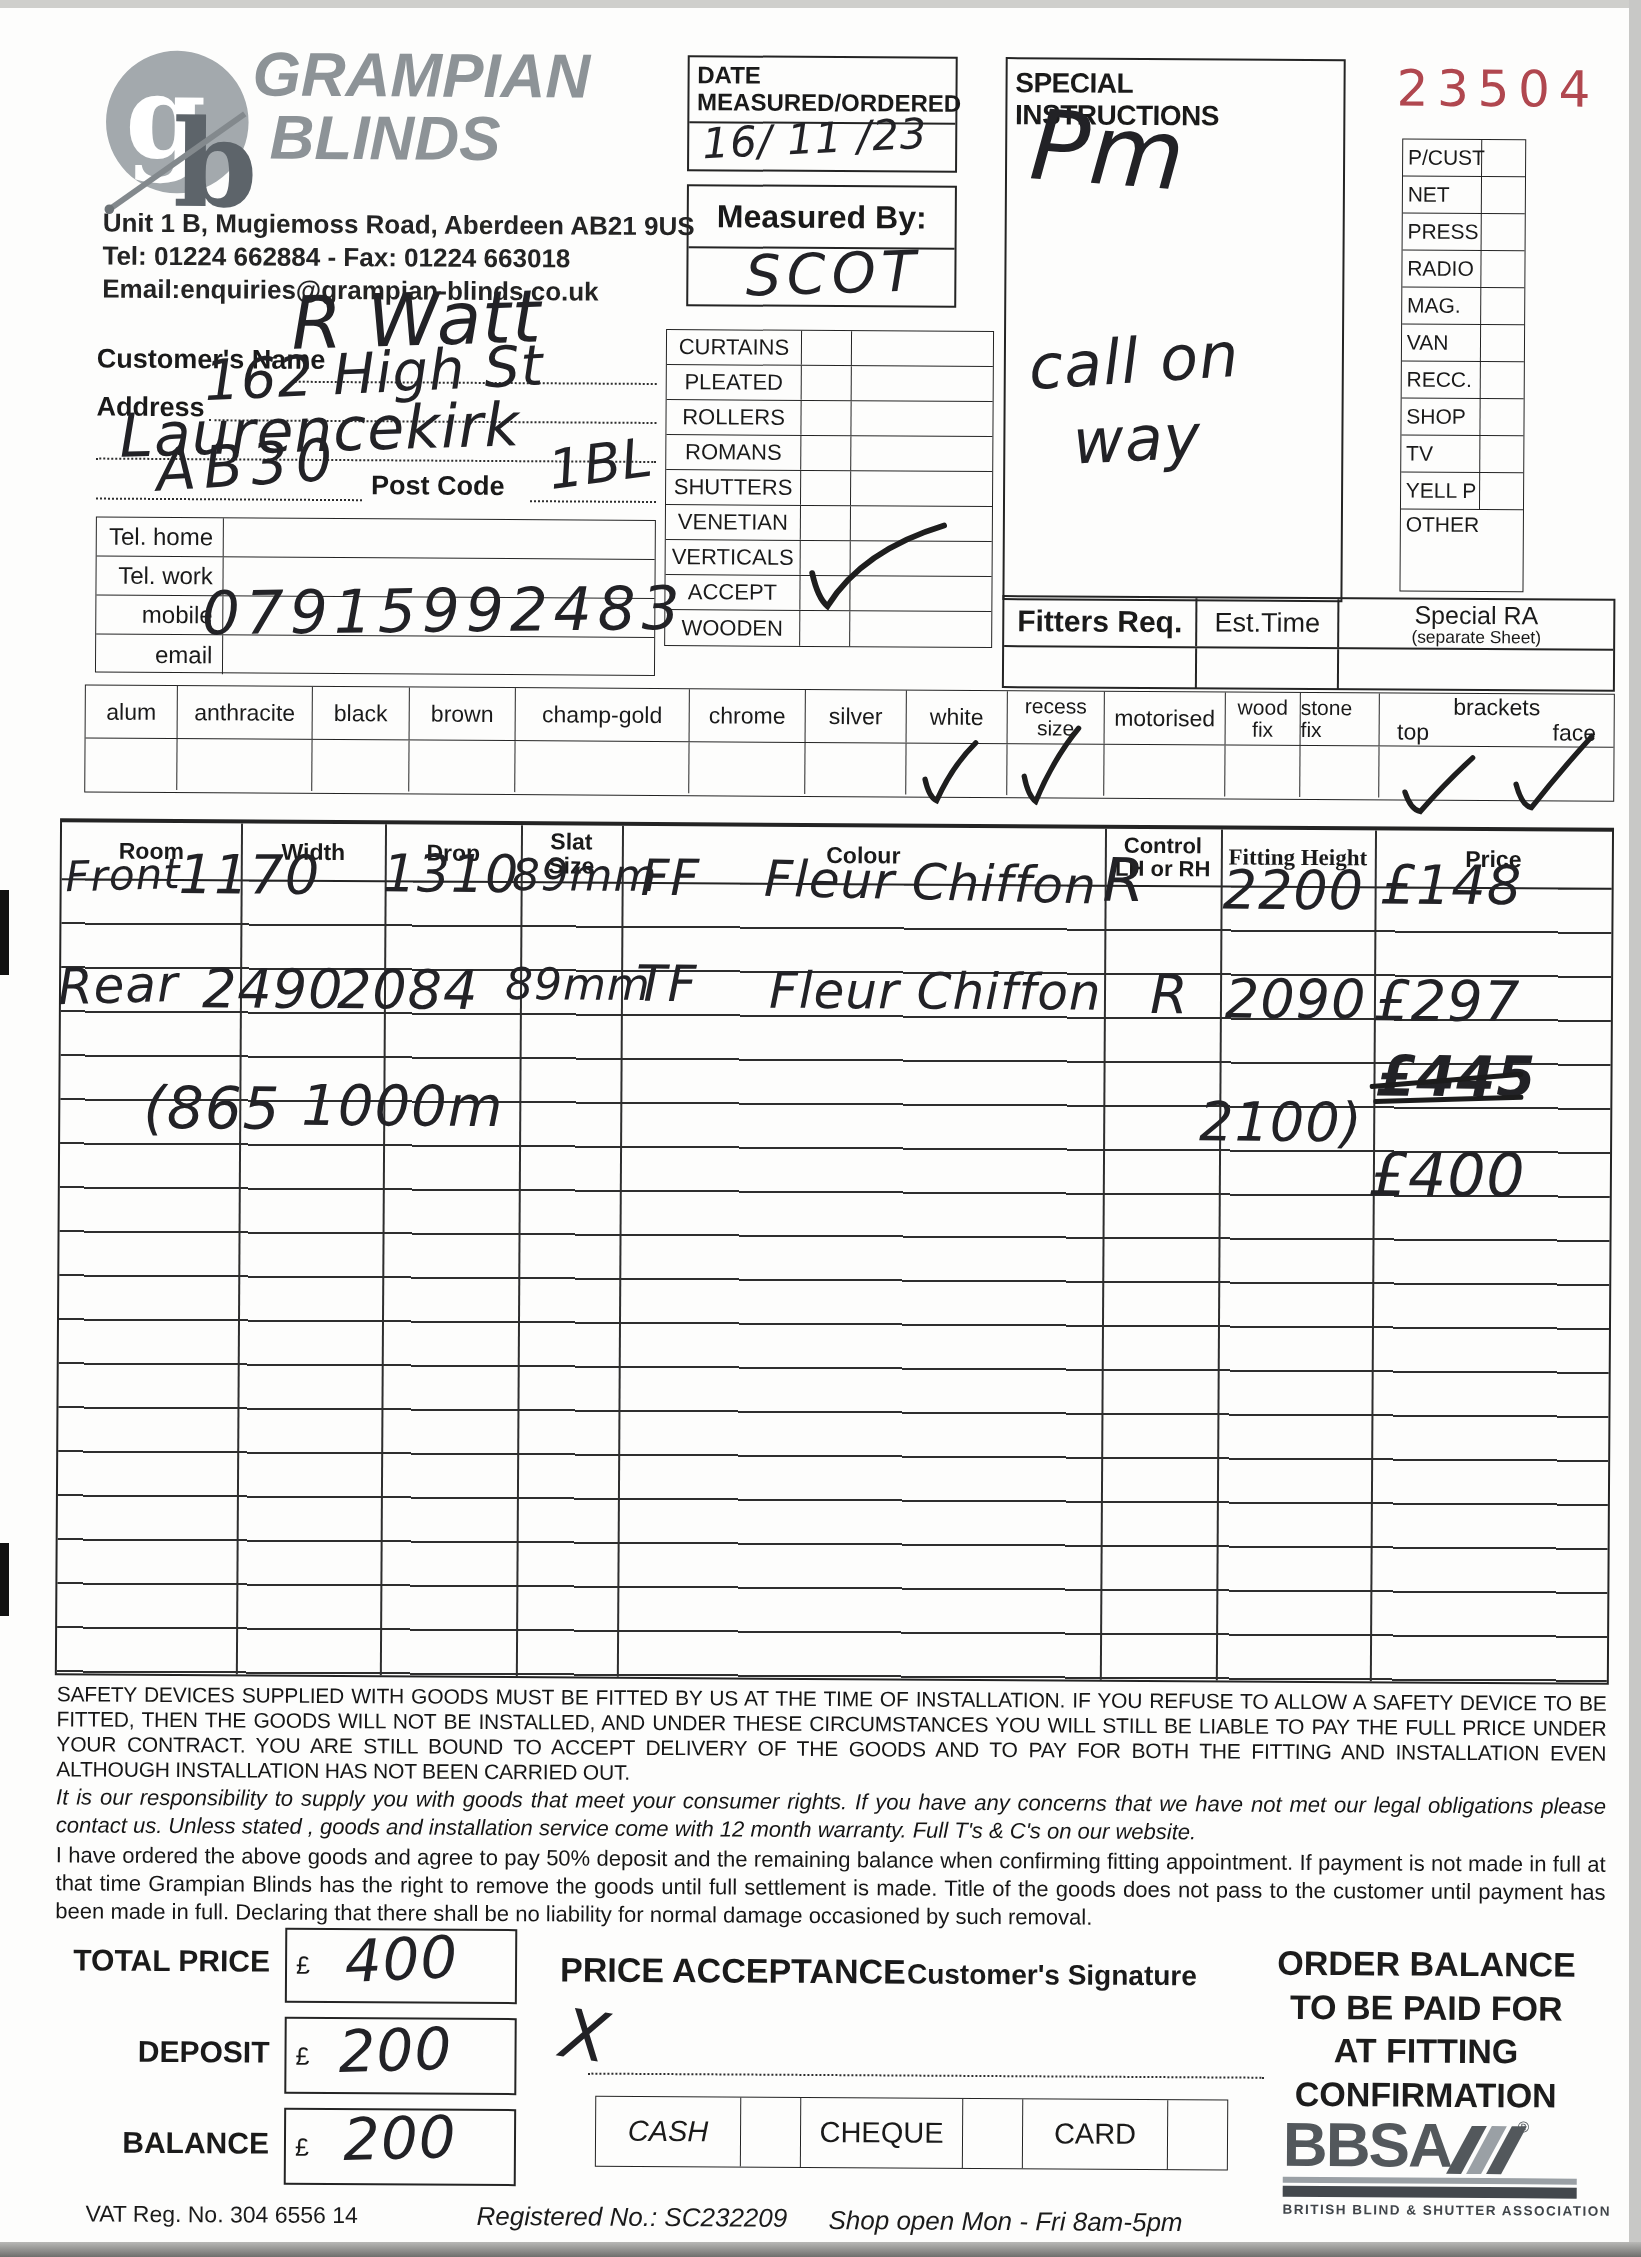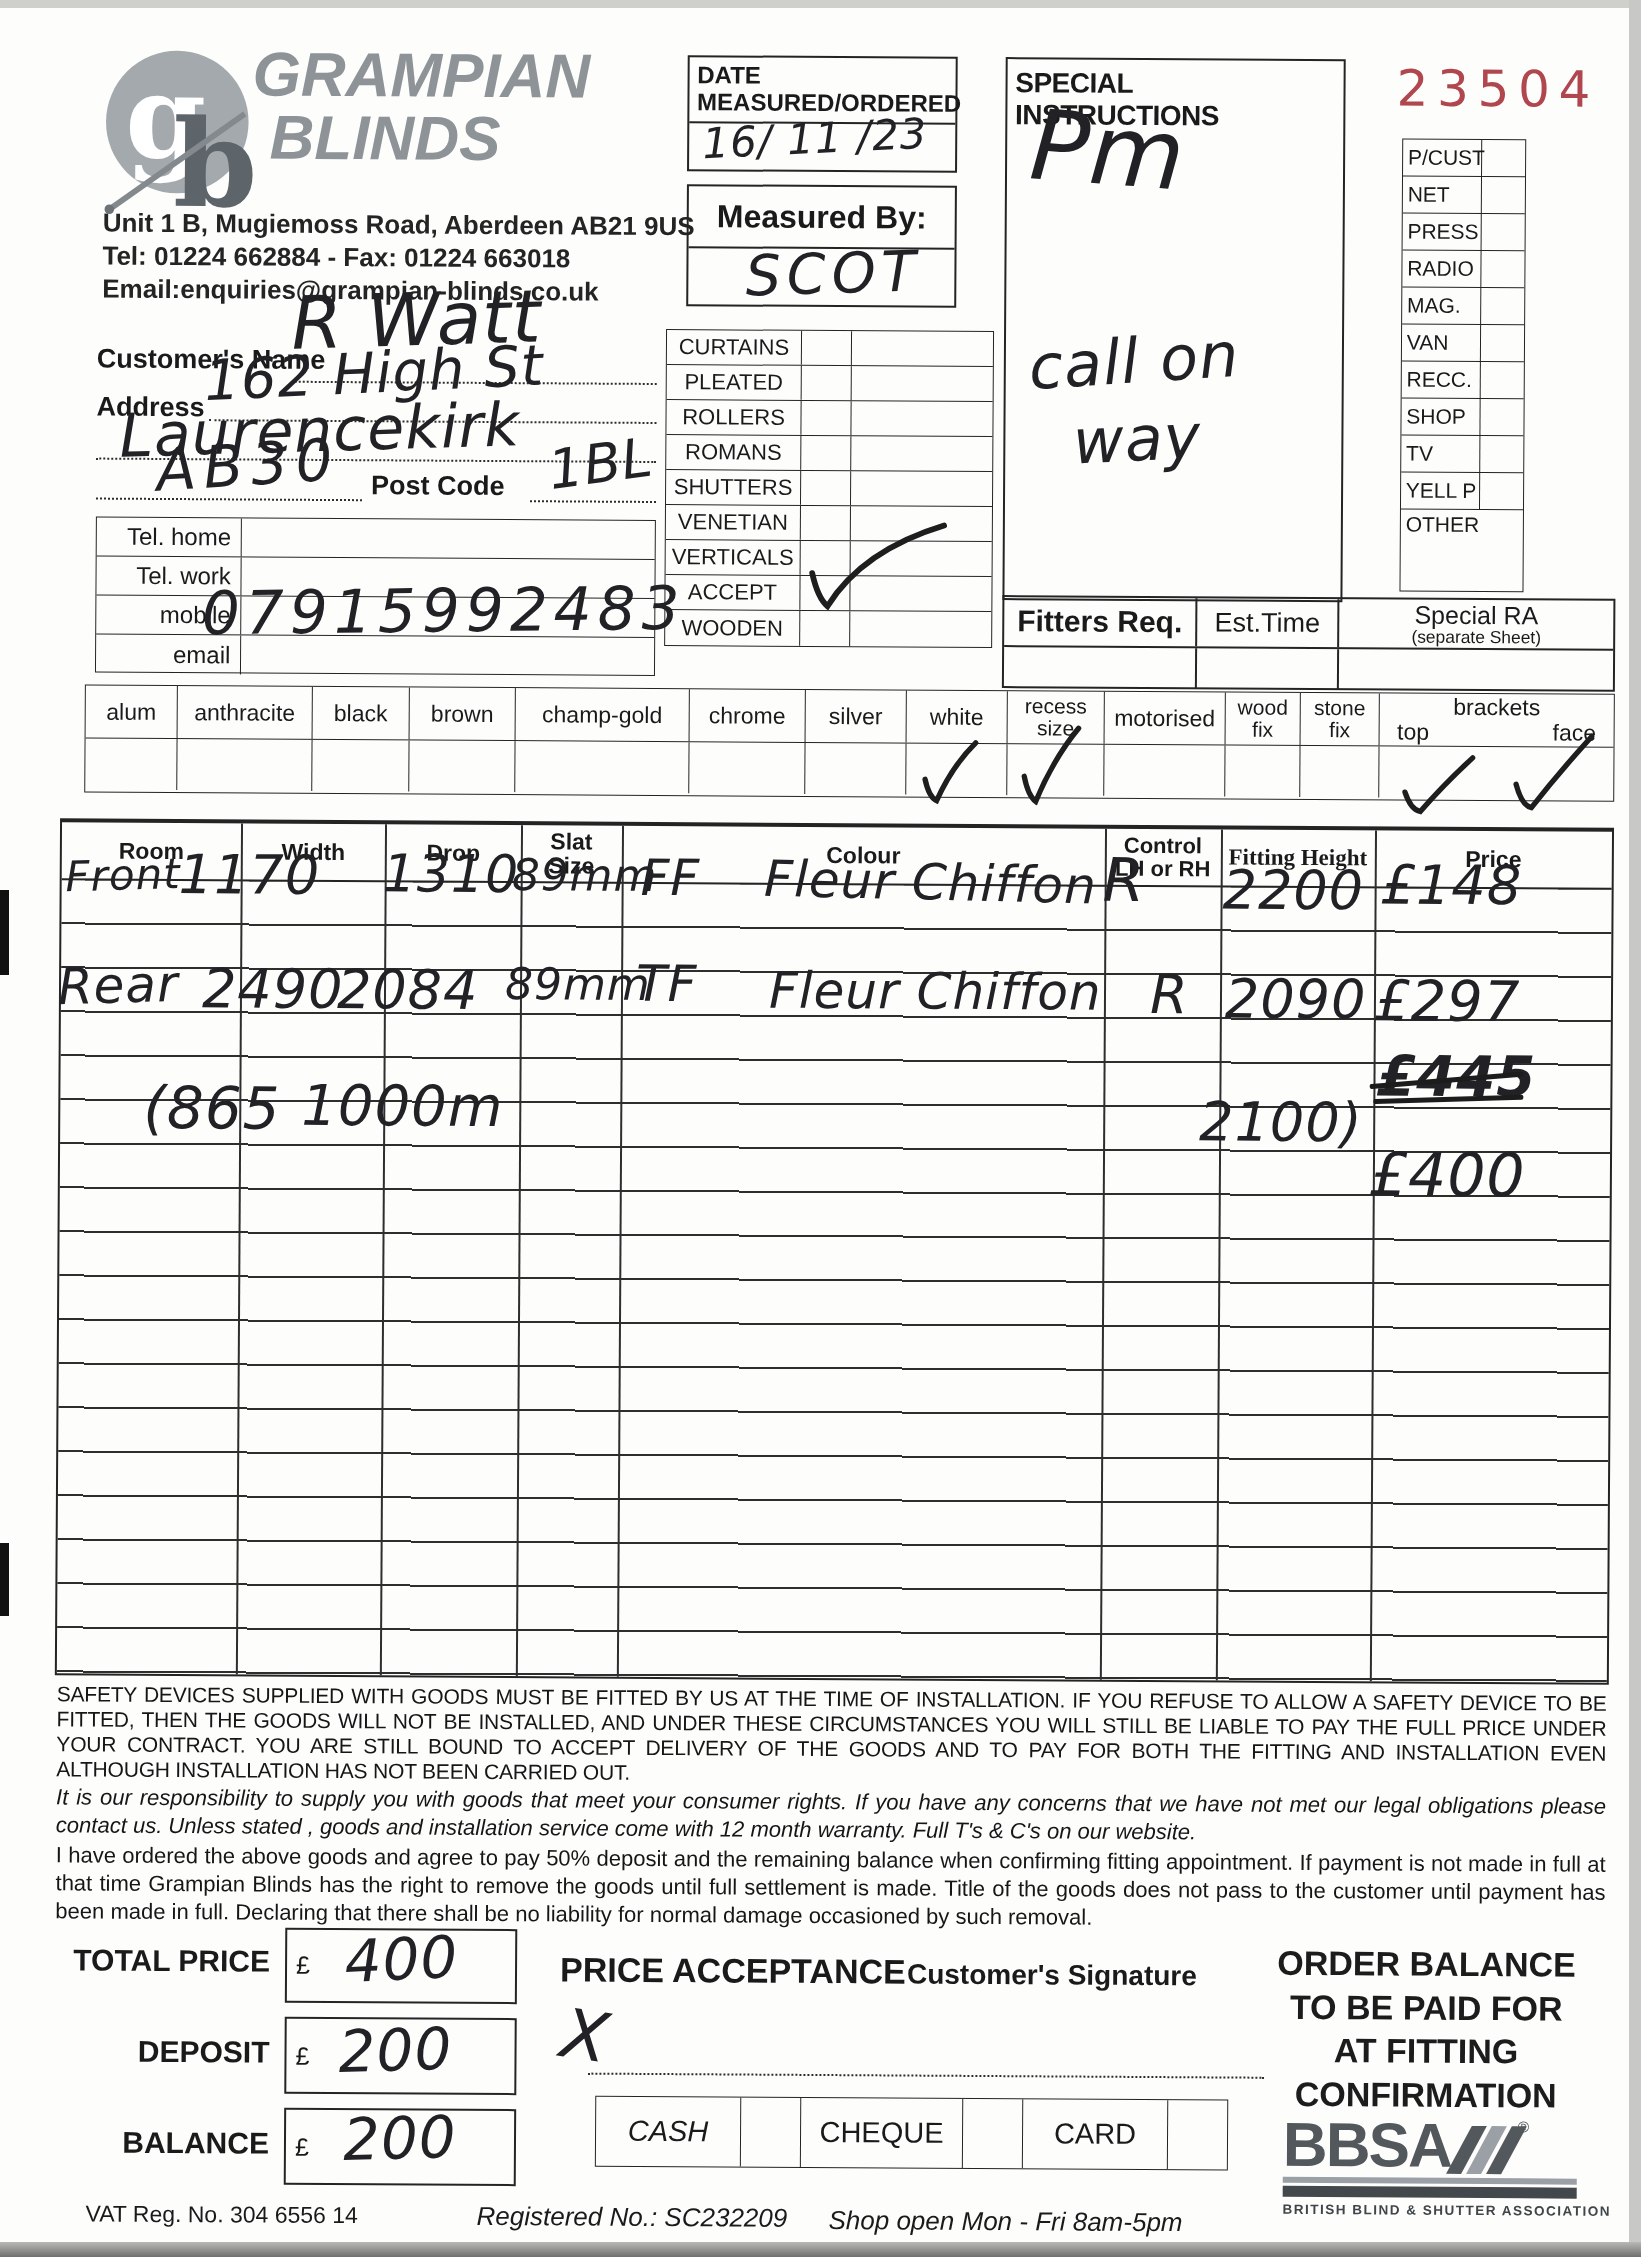--- a/index.html
+++ b/index.html
@@ -20,21 +20,21 @@
   .mk-label{width:79px;border-right:1.9px solid #242424;box-sizing:border-box;font-size:21px;
             display:flex;align-items:center;padding-left:4.8px;}
   .mk-check{width:42px;}
   
   .pr-row{display:flex;border-bottom:1.9px solid #242424;box-sizing:border-box;height:35px;}
   .pr-label{width:135px;border-right:1.9px solid #242424;font-size:22px;display:flex;align-items:center;justify-content:center;box-sizing:border-box;}
   .pr-chk{width:50px;border-right:1.9px solid #242424;box-sizing:border-box;}
   .pr-rest{flex:1;}
   
   .ct-row{display:flex;border-bottom:1.9px solid #242424;box-sizing:border-box;height:39px;}
-  .ct-label{width:145px;border-right:1.9px solid #242424;font-size:24px;display:flex;align-items:center;justify-content:flex-end;padding-right:9.7px;box-sizing:border-box;}
+  .ct-label{width:127px;border-right:1.9px solid #242424;font-size:24px;display:flex;align-items:center;justify-content:flex-end;padding-right:9.7px;box-sizing:border-box;}
   .ct-value{flex:1;}
   .strike{position:absolute;height:4.8px;background:#1c1c1c;border-radius:1.9px;}
   .terms{position:absolute;left:60px;width:1550px;text-align:justify;color:#161616;}
   .check-svg{position:absolute;}
   .artifact{position:absolute;}
 </style>
 </head>
 <body>
 
 <div id="paper">
@@ -234,21 +234,21 @@
       <div class="cell" style="width:135px;border-right:1.9px solid #242424;font-size:23px;">anthracite</div>
       <div class="cell" style="width:97px;border-right:1.9px solid #242424;font-size:23px;">black</div>
       <div class="cell" style="width:106px;border-right:1.9px solid #242424;font-size:23px;">brown</div>
       <div class="cell" style="width:174px;border-right:1.9px solid #242424;font-size:23px;">champ-gold</div>
       <div class="cell" style="width:116px;border-right:1.9px solid #242424;font-size:23px;">chrome</div>
       <div class="cell" style="width:101px;border-right:1.9px solid #242424;font-size:23px;">silver</div>
       <div class="cell" style="width:101px;border-right:1.9px solid #242424;font-size:23px;">white</div>
       <div class="cell" style="width:97px;border-right:1.9px solid #242424;font-size:21px;text-align:center;line-height:1.05;padding:0 3.9px;white-space:normal;">recess size</div>
       <div class="cell" style="width:121px;border-right:1.9px solid #242424;font-size:23px;">motorised</div>
       <div class="cell" style="width:75px;border-right:1.9px solid #242424;font-size:21px;text-align:center;line-height:1.05;white-space:normal;">wood fix</div>
-      <div class="cell" style="width:79px;border-right:1.9px solid #242424;font-size:21px;text-align:center;line-height:1.05;white-space:normal;">stone fix</div>
+      <div class="cell" style="width:79px;border-right:1.9px solid #242424;font-size:21px;text-align:left;line-height:1.05;white-space:normal;">stone fix</div>
       <div class="cell" style="flex:1;flex-direction:column;line-height:1.1;">
         <span style="font-size:23px;">brackets</span>
         <span style="display:flex;justify-content:space-between;width:85%;">
           <span style="font-size:23px;">top</span>
           <span style="font-size:23px;">face</span>
         </span>
       </div>
     </div>
     <div class="row" style="height:51px;">
       <div style="width:92px;border-right:1.9px solid #242424;box-sizing:border-box;"></div>

